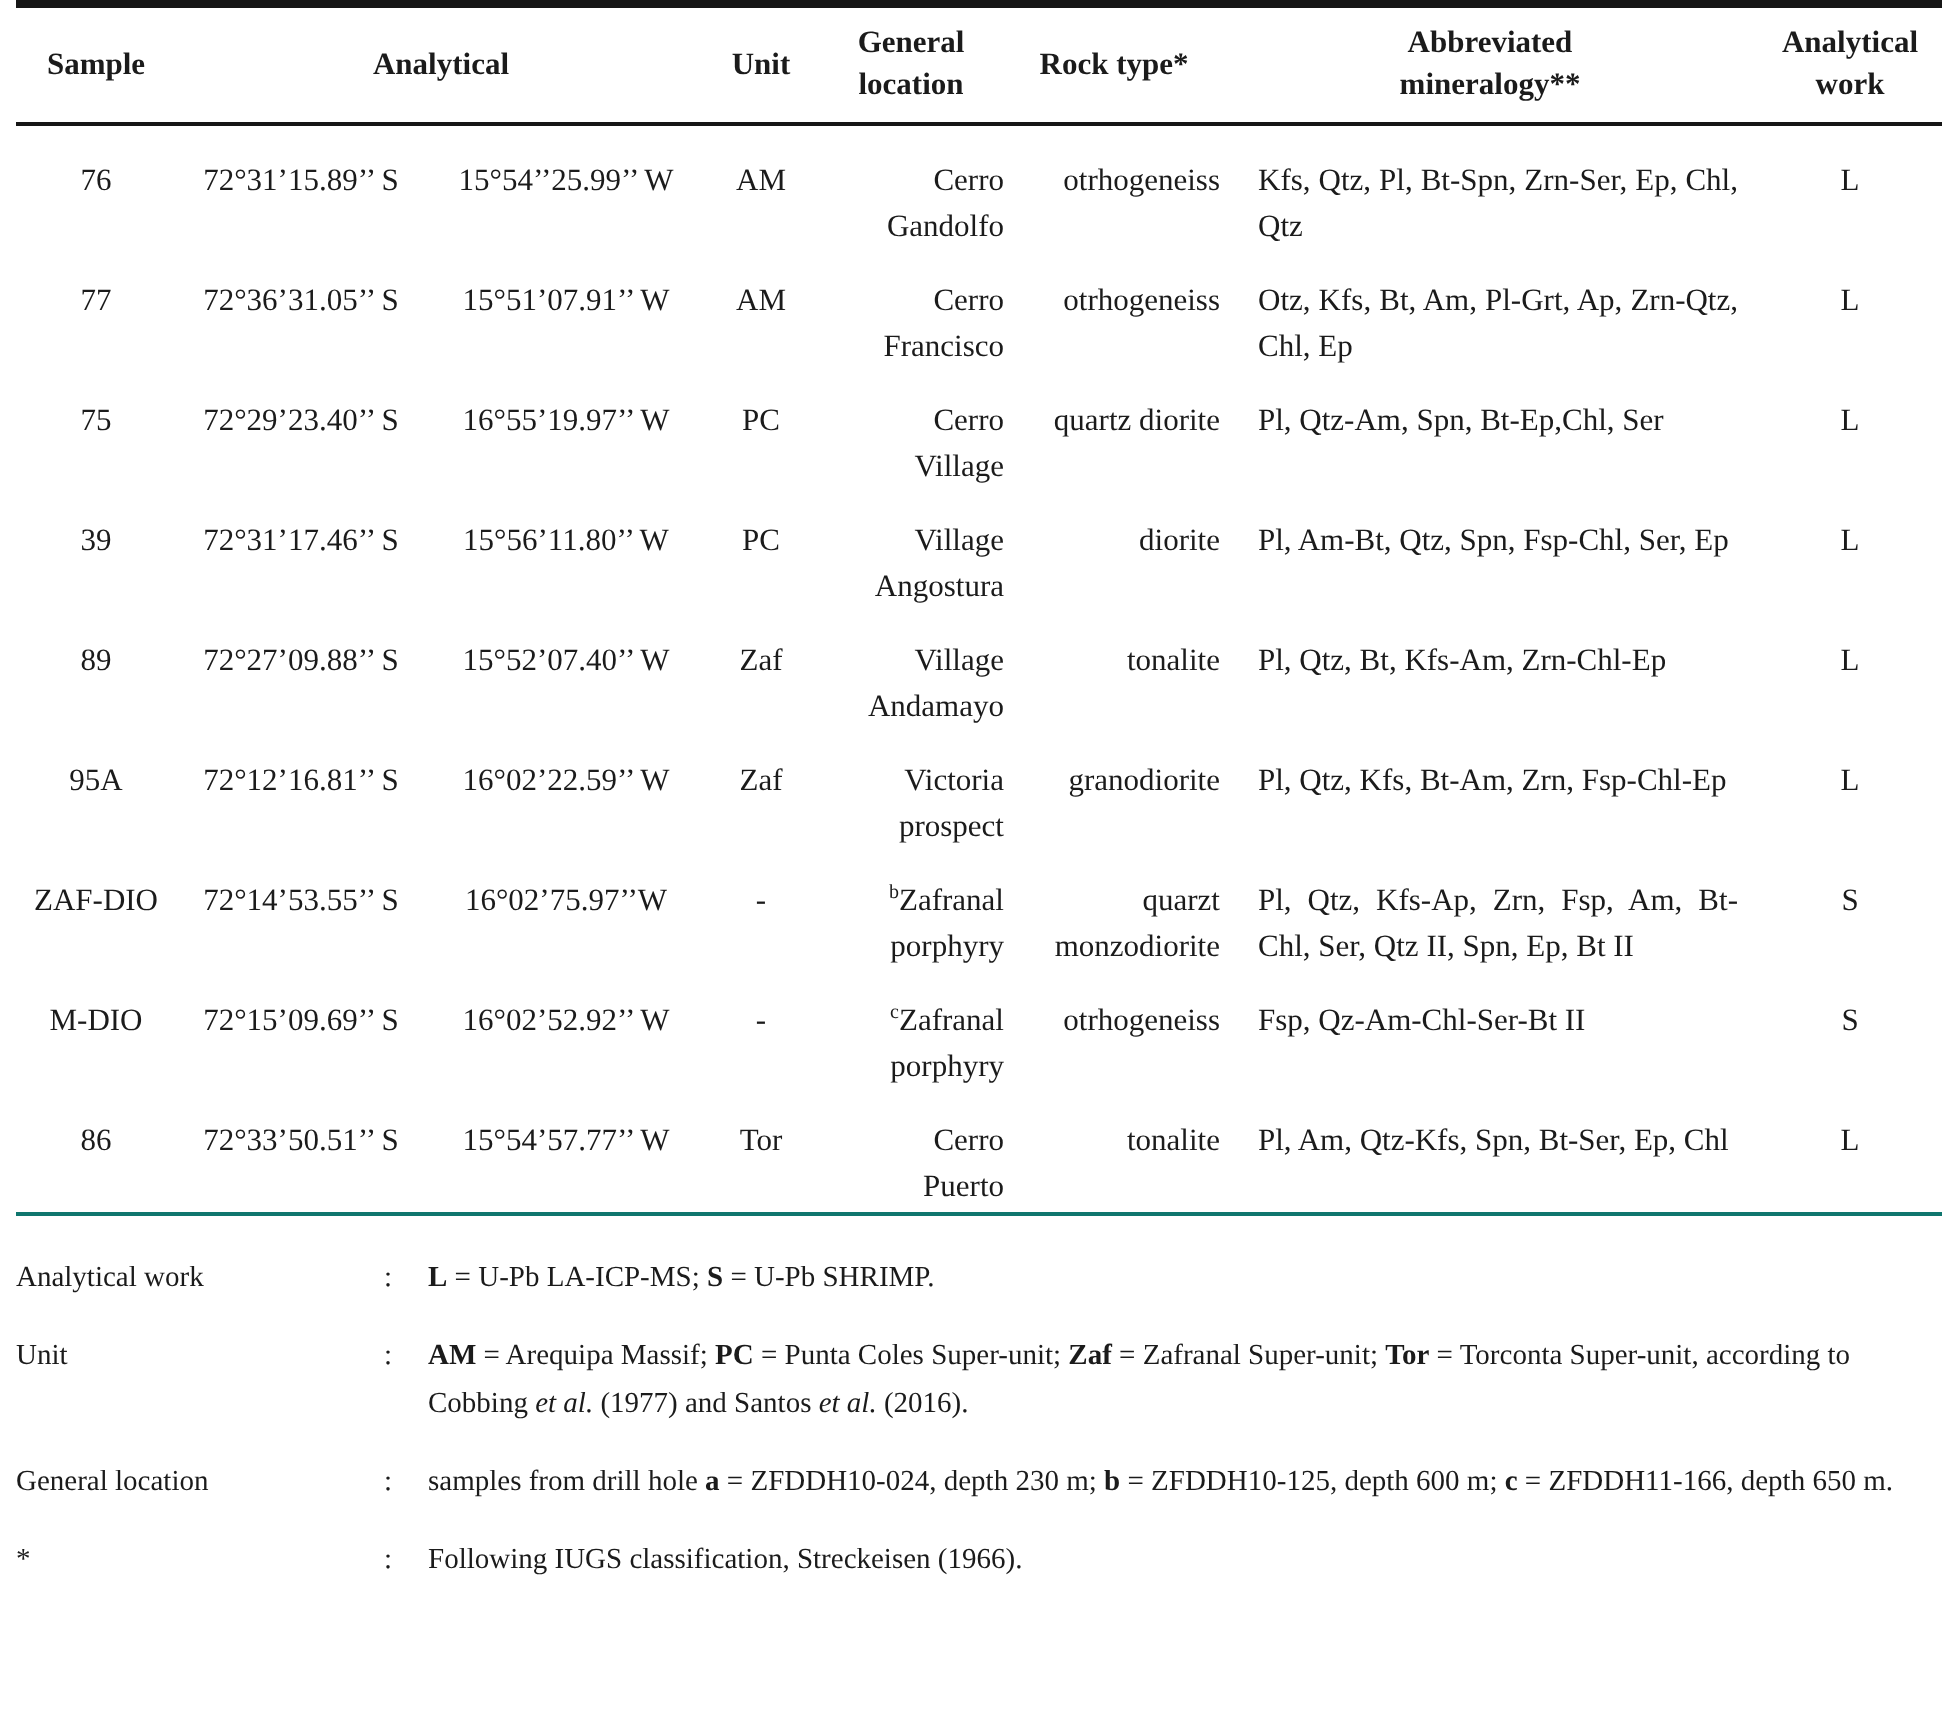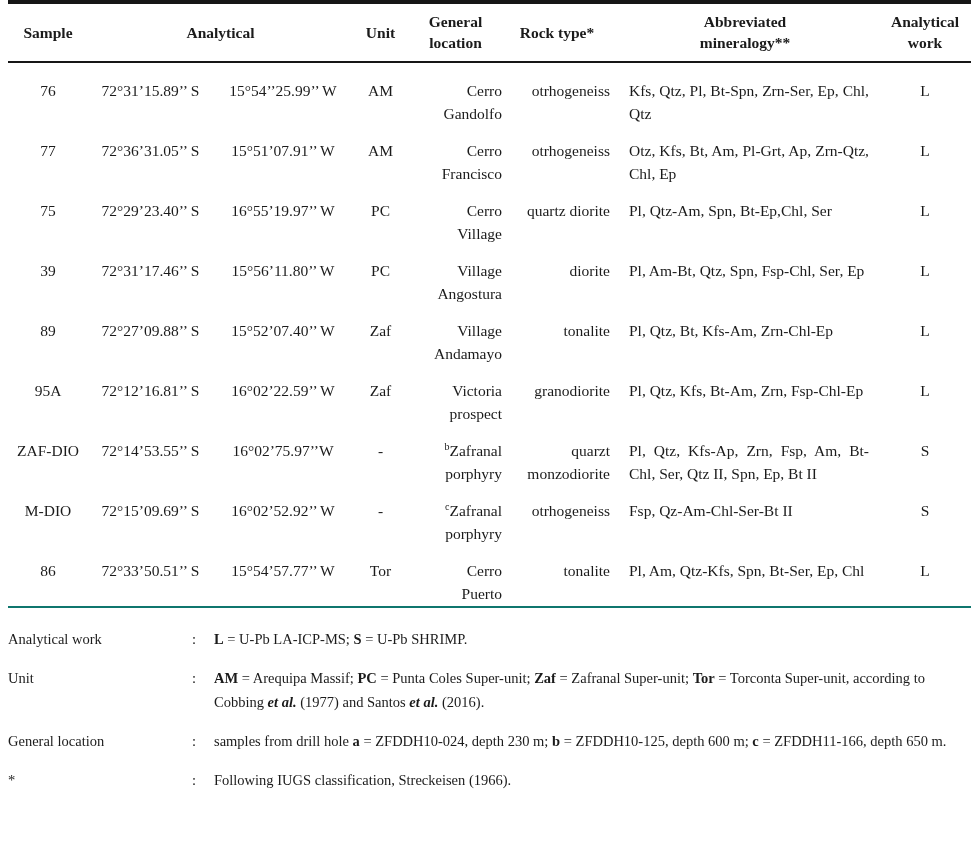--- a/index.html
+++ b/index.html
@@ -70,21 +70,21 @@
     display: flex;
     align-items: flex-start;
     margin-top: 15px;
     font-size: 14.5px;
     line-height: 24px;
   }
   .fn-label { width: 184px; flex: 0 0 184px; }
   .fn-colon { width: 22px;  flex: 0 0 22px; }
   .fn-text  { flex: 1 1 auto; padding-right: 2px; }
   .fn-text b { font-weight: bold; }
-  .fn-text i { font-style: italic; font-weight: bold; }
+  .fn-text i { font-style: italic; }
 </style>
 </head>
 <body>
 
 <div class="page">
 
   <table class="sample-table">
     <colgroup>
       <col class="c-sample">
         <col class="c-lat">

